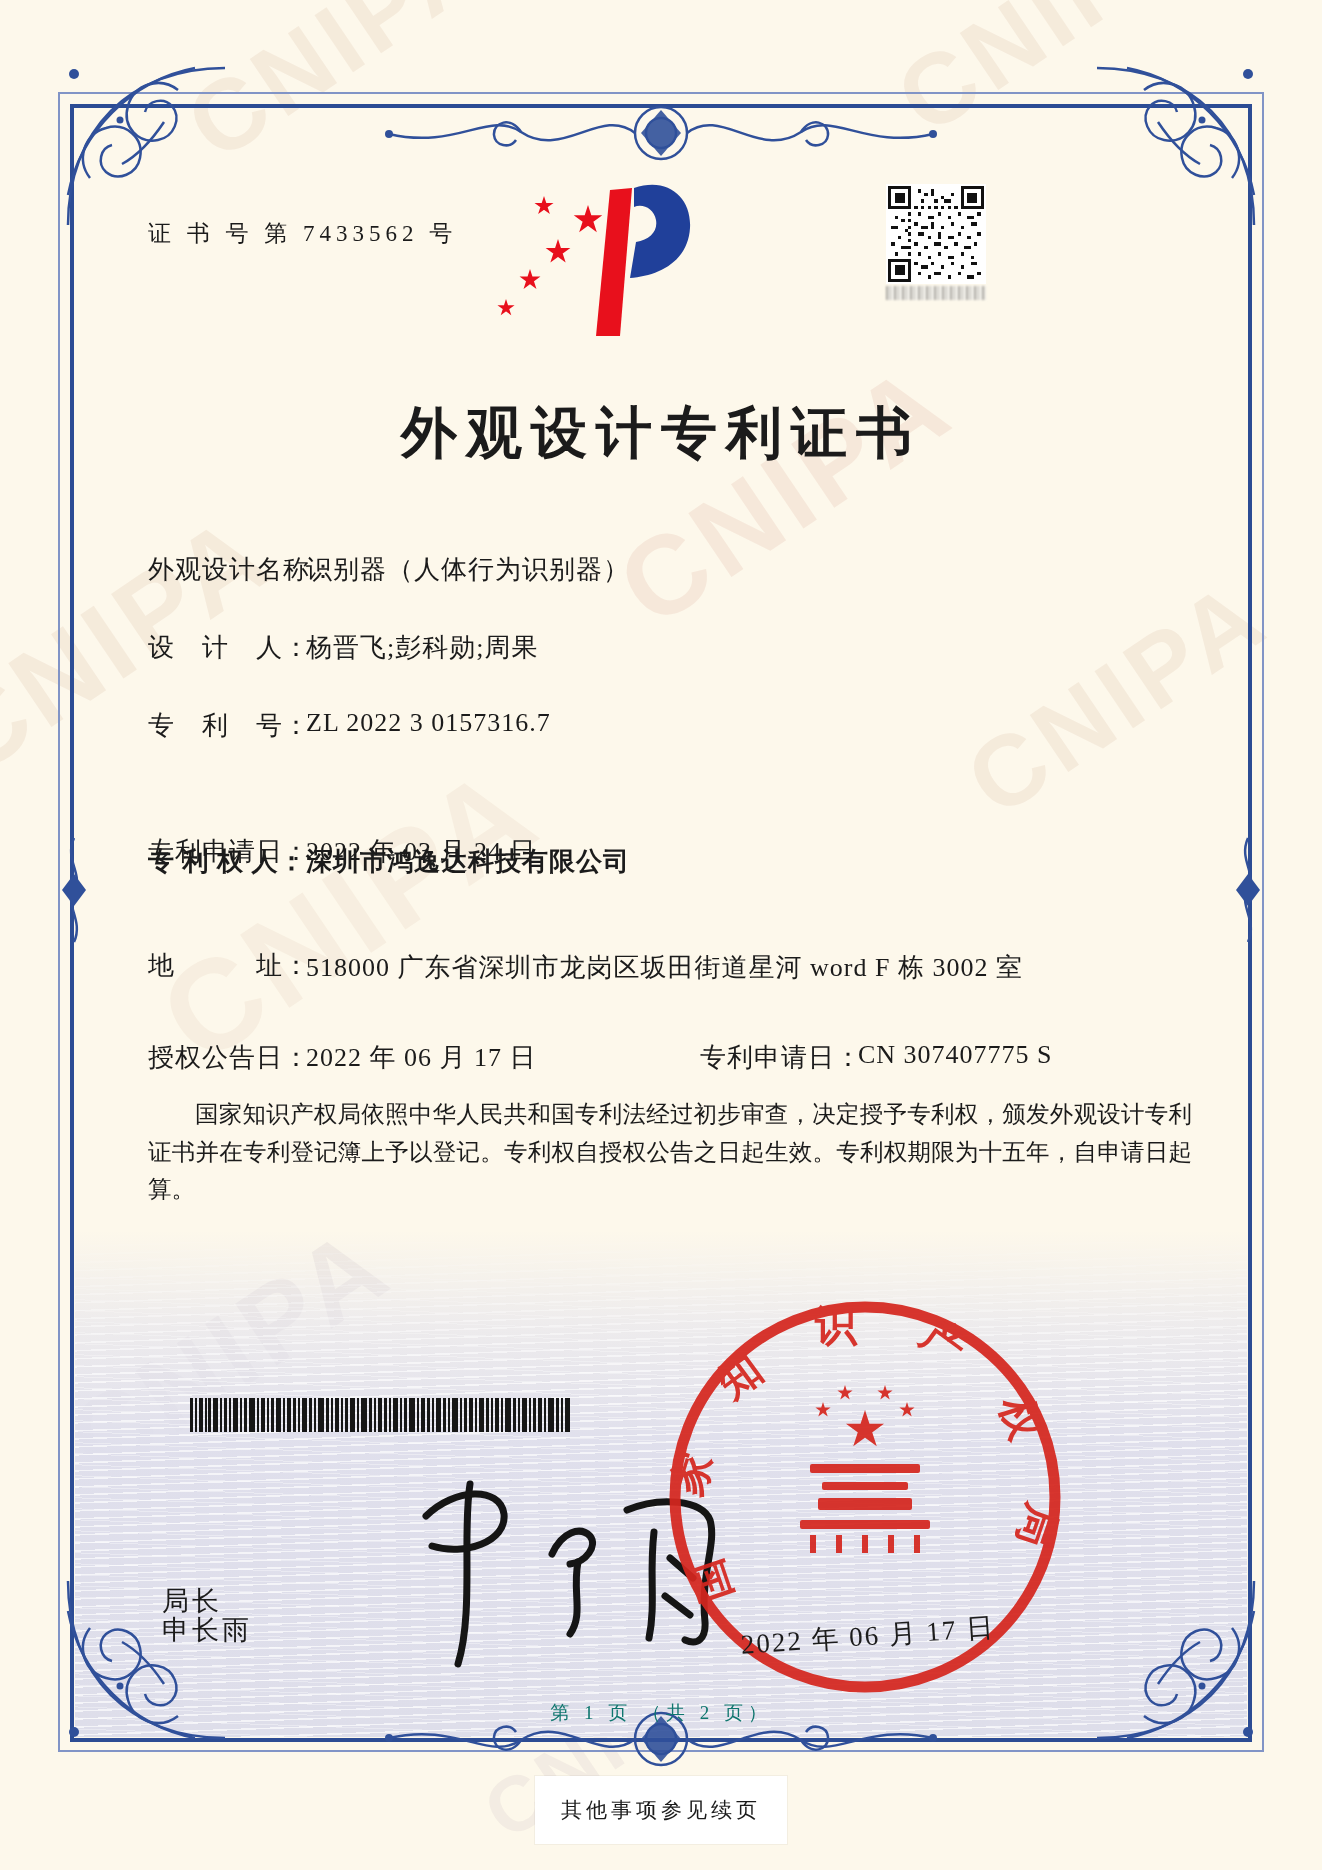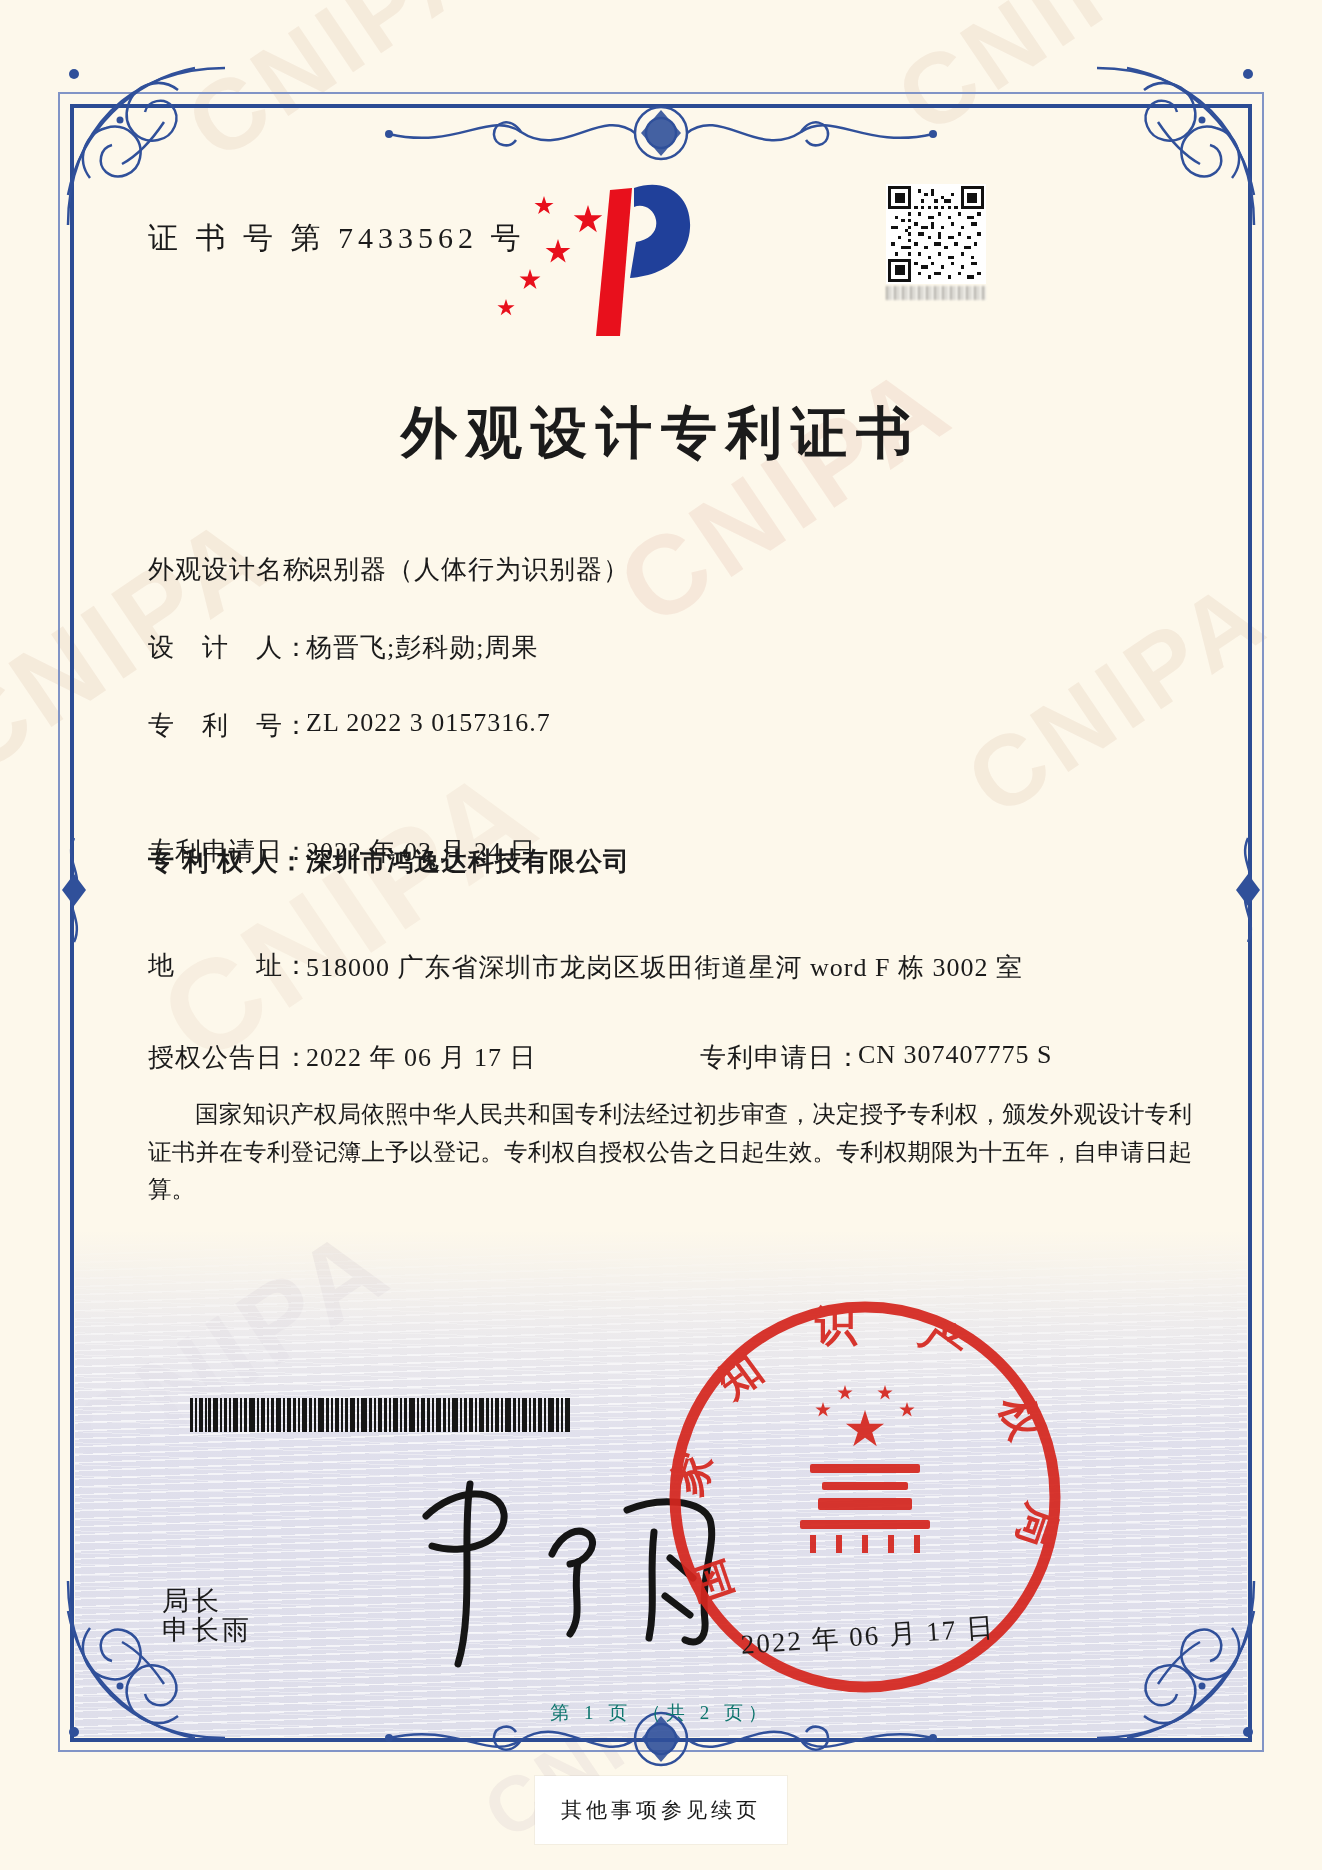--- a/index.html
+++ b/index.html
@@ -14,21 +14,21 @@
   .ornament{position:absolute;z-index:4;}
   
   .waves{position:absolute;left:75px;right:75px;top:1230px;bottom:133px;z-index:2;
      background:linear-gradient(180deg,rgba(226,226,238,0) 0%,rgba(226,226,238,.55) 18%,rgba(222,222,236,.95) 42%,#dedeea 100%);}
   .waves:after{content:"";position:absolute;inset:0;
      background:repeating-linear-gradient(178deg,rgba(255,255,255,.65) 0 1.5px,rgba(255,255,255,0) 1.5px 8px),
                 repeating-linear-gradient(182deg,rgba(255,255,255,.35) 0 1px,rgba(255,255,255,0) 1px 11px);
      -webkit-mask-image:linear-gradient(180deg,transparent 0,black 30%);
              mask-image:linear-gradient(180deg,transparent 0,black 30%);}
   
-  .certnum{position:absolute;left:148px;top:218px;font-size:30px;letter-spacing:5px;z-index:5;}
+  .certnum{position:absolute;left:148px;top:218px;font-size:23px;letter-spacing:5px;z-index:5;}
   .logo{position:absolute;left:482px;top:176px;z-index:5;}
   .qr{position:absolute;left:886px;top:184px;z-index:5;background:#fff;padding:2px;}
   .qr-blur{position:absolute;left:886px;top:286px;width:100px;height:14px;z-index:5;opacity:.55;filter:blur(1.2px);
      background:repeating-linear-gradient(90deg,#6a6a6a 0 2px,#ddd 2px 4px,#8a8a8a 4px 5px,#eee 5px 8px);}
   .title{position:absolute;left:0;right:0;top:396px;text-align:center;font-size:56px;font-weight:bold;
      letter-spacing:9px;z-index:5;}
   
   .frow{position:absolute;left:148px;font-size:26px;letter-spacing:1px;z-index:5;white-space:nowrap;}
   .flabel{display:inline-block;width:158px;vertical-align:top;}
   .fval{display:inline-block;vertical-align:top;}

